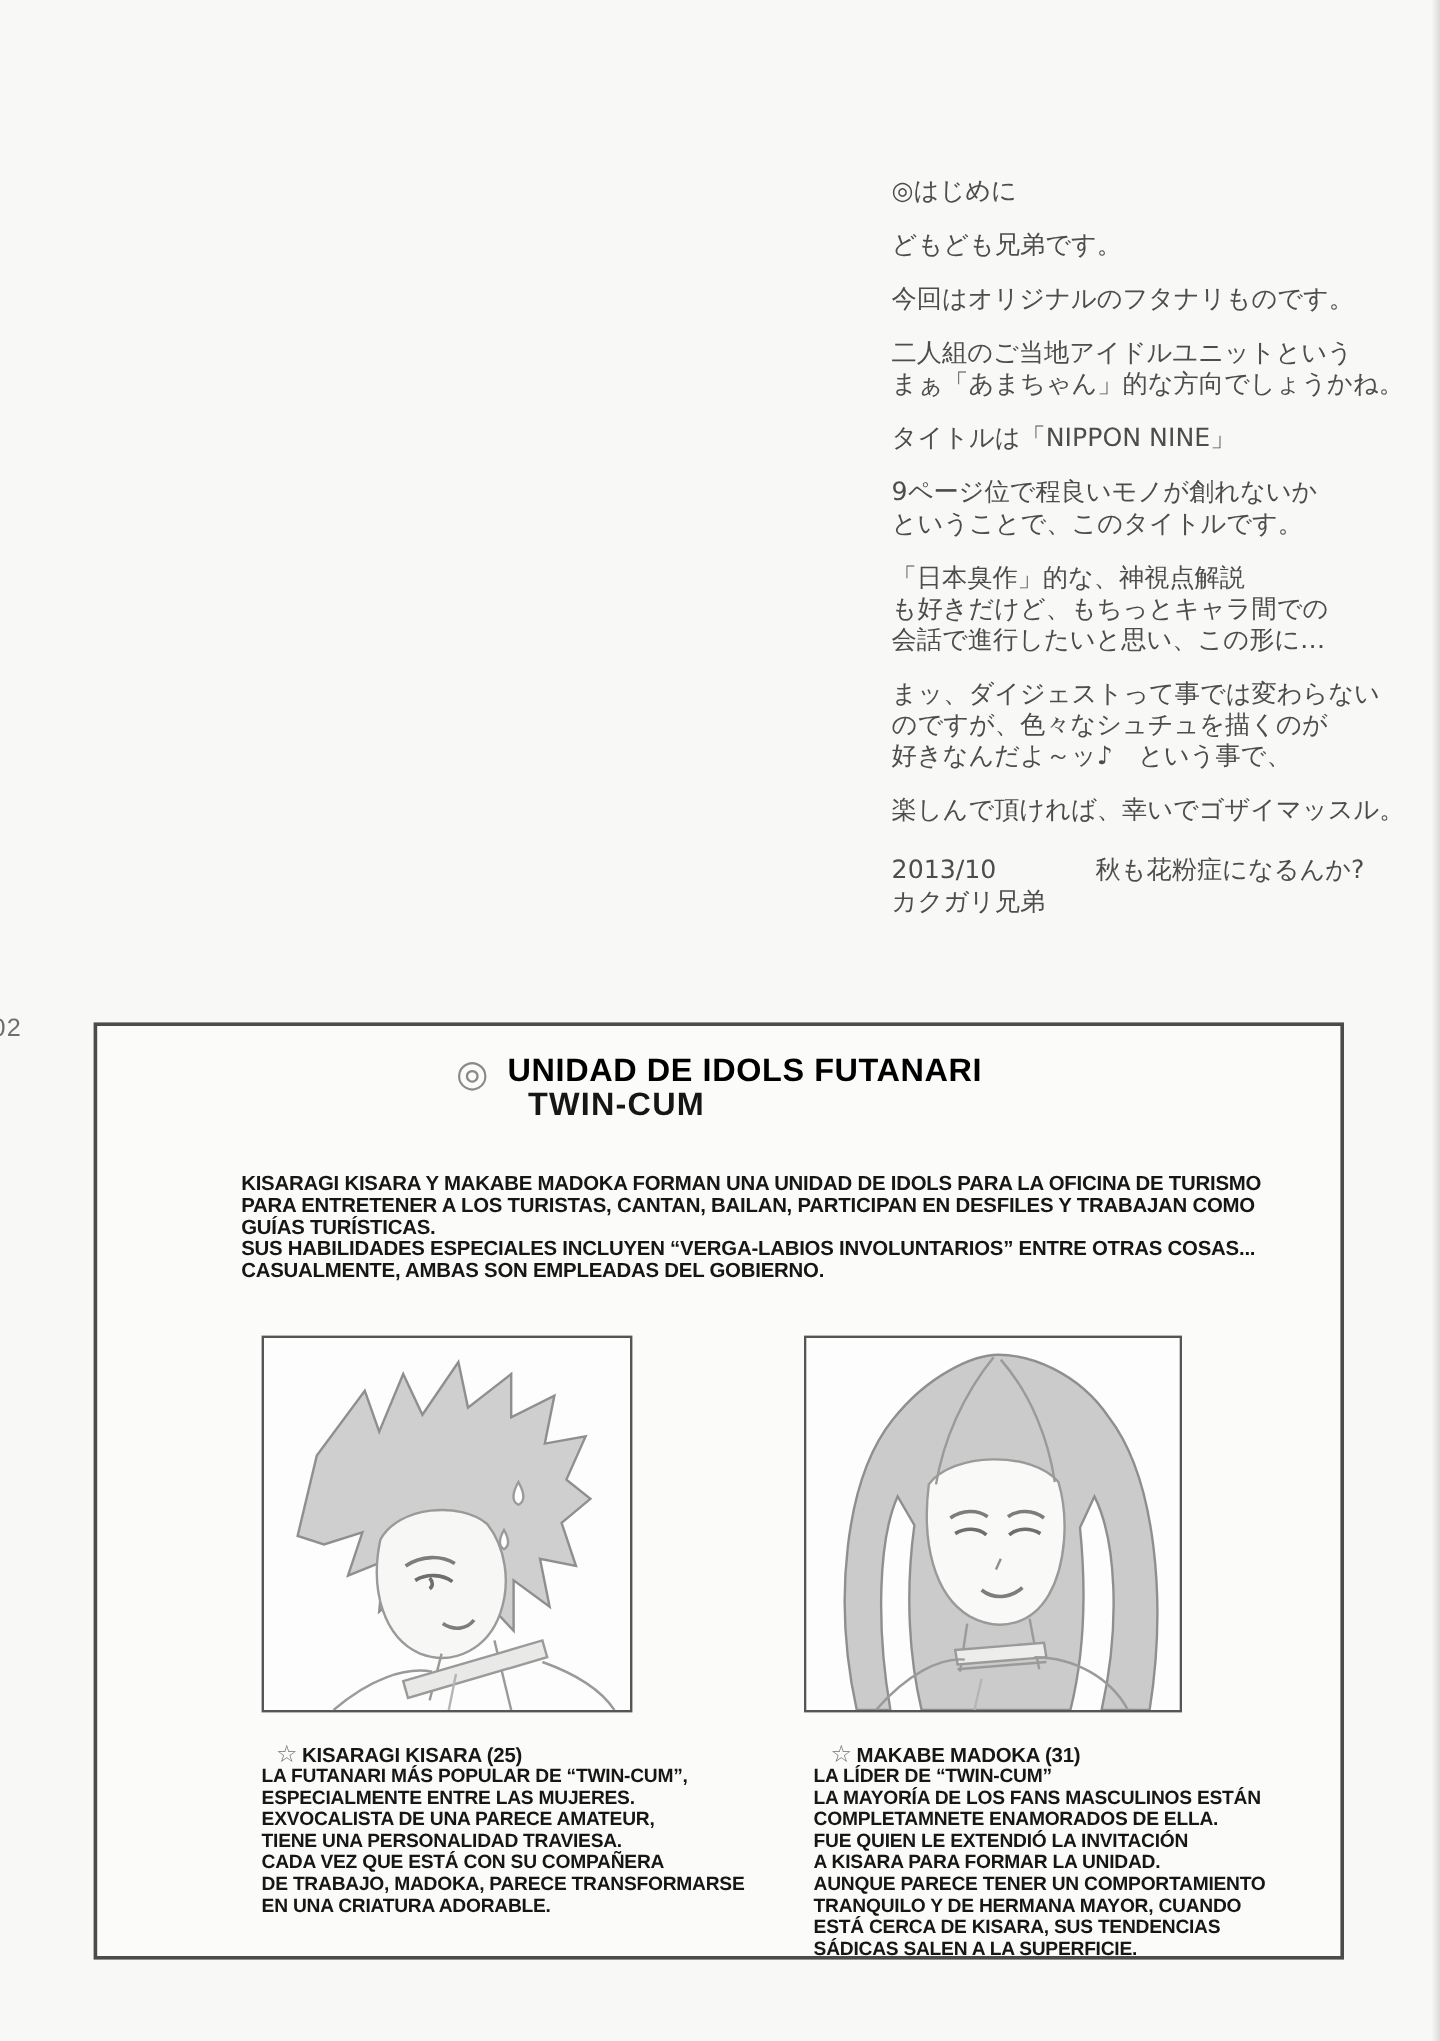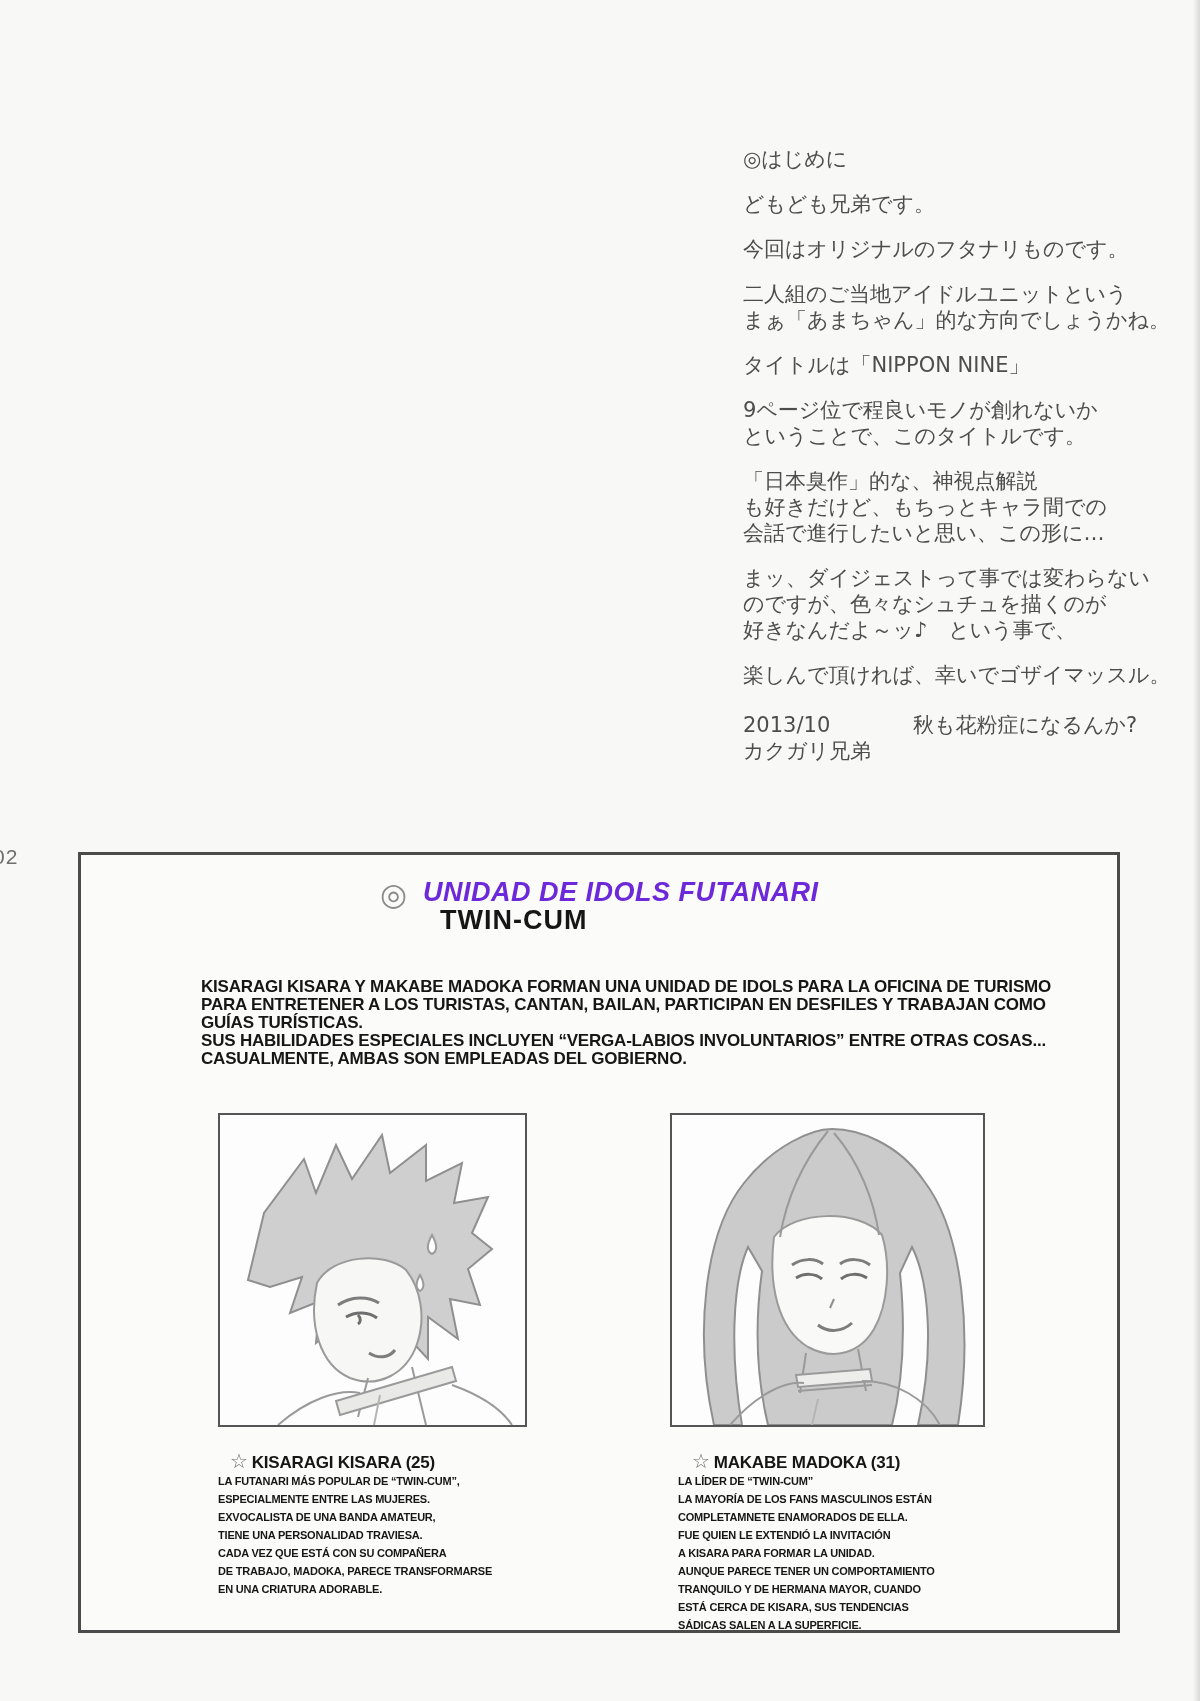--- a/index.html
+++ b/index.html
@@ -28,23 +28,22 @@
   
   .profile-box{
     position:absolute;left:78px;top:852px;width:1036px;height:775px;
     border:3px solid #4b4b4b;background:#fbfbfa;
   }
   .pb-abs{position:absolute;}
   .title-mark{
     left:299px;top:24px;font-size:31px;color:#8a8a8a;line-height:1;
   }
   .title-l1{
-    left:342px;top:22px;font-size:27px;font-weight:bold;color:#6d28d9;
+    left:342px;top:22px;font-size:27px;font-weight:bold;color:#000000;
     letter-spacing:0.5px;
-    font-style:italic;
   }
   .title-l2{
     left:359px;top:50px;font-size:27px;font-weight:bold;color:#161616;
     letter-spacing:1px;
   }
   .desc{
     left:120px;top:123px;color:#161616;font-size:17px;font-weight:bold;
     line-height:18px;letter-spacing:-0.2px;white-space:nowrap;
   }
   .portrait{
@@ -55,21 +54,21 @@
   .cap-name{
     font-size:17px;font-weight:bold;color:#161616;white-space:nowrap;
     letter-spacing:-0.2px;
     margin-left:18px;
   }
   .cap-name .star{font-weight:normal;color:#6f6f6f;font-size:20px;
     font-family:"DejaVu Sans", sans-serif;margin-right:4px;}
   .cap-left-name{left:131px;top:594px;}
   .cap-right-name{left:593px;top:594px;}
   .bio{
-    font-size:11px;font-weight:bold;color:#161616;line-height:18px;
+    font-size:16px;font-weight:bold;color:#161616;line-height:18px;
     letter-spacing:-0.2px;white-space:nowrap;
   }
   .bio-left{left:137px;top:617px;}
   .bio-right{left:597px;top:617px;}
   svg{display:block;}
 </style>
 </head>
 <body>
 
 <div class="page">
@@ -157,21 +156,21 @@
         <path d="M146,284 L140,310" fill="none" stroke="#b5b5b5" stroke-width="2"></path>
       </svg>
     </div>
 
     <div class="pb-abs cap-name cap-left-name">
       <span class="star">☆</span><span>KISARAGI KISARA (25)</span>
     </div>
     <div class="pb-abs bio bio-left">
       <div>LA FUTANARI MÁS POPULAR DE “TWIN-CUM”,</div>
       <div>ESPECIALMENTE ENTRE LAS MUJERES.</div>
-      <div>EXVOCALISTA DE UNA BANDA AMATEUR,</div>
+      <div>EXVOCALISTA DE UNA PARECE AMATEUR,</div>
       <div>TIENE UNA PERSONALIDAD TRAVIESA.</div>
       <div>CADA VEZ QUE ESTÁ CON SU COMPAÑERA</div>
       <div>DE TRABAJO, MADOKA, PARECE TRANSFORMARSE</div>
       <div>EN UNA CRIATURA ADORABLE.</div>
     </div>
 
     <div class="pb-abs cap-name cap-right-name">
       <span class="star">☆</span><span>MAKABE MADOKA (31)</span>
     </div>
     <div class="pb-abs bio bio-right">

